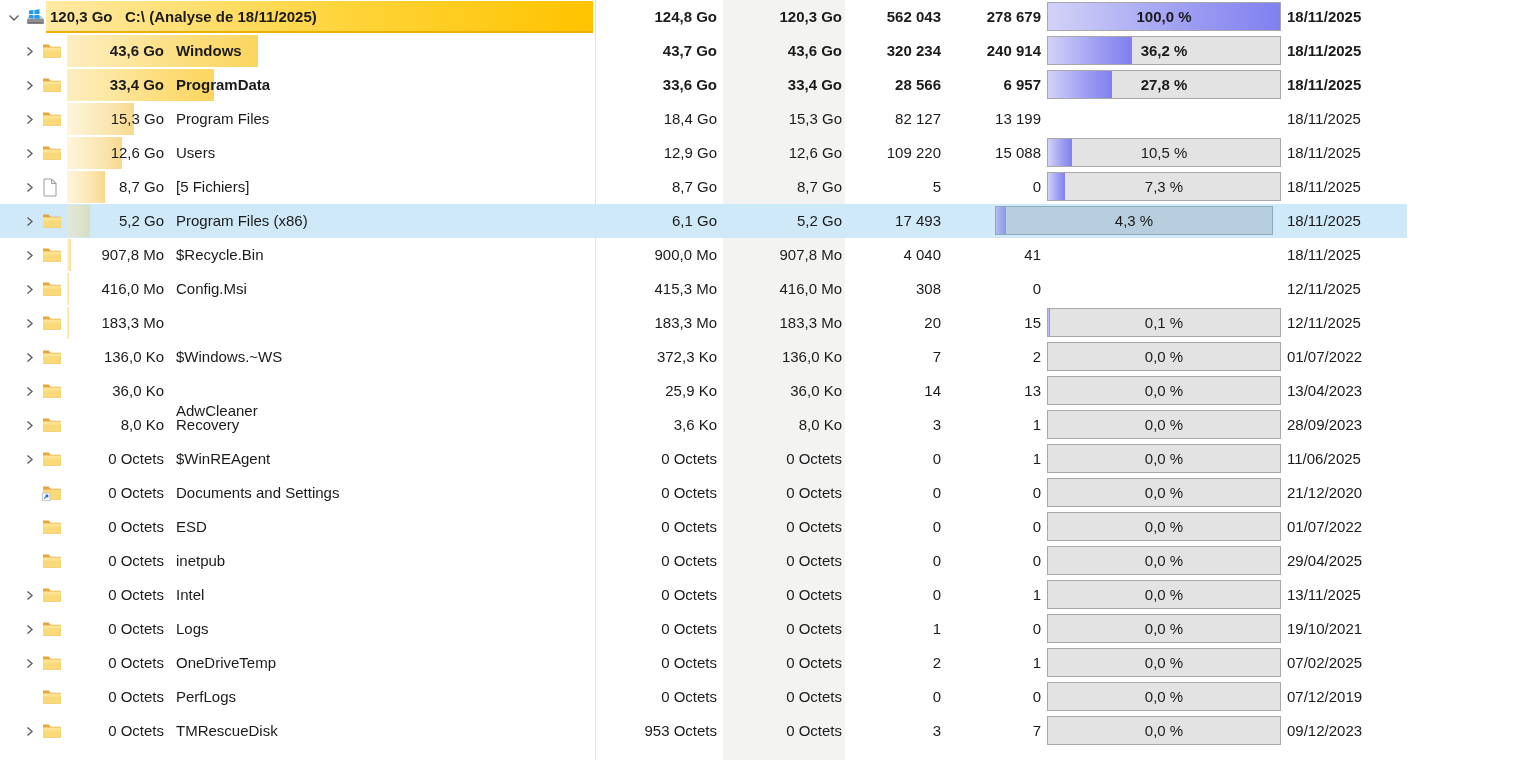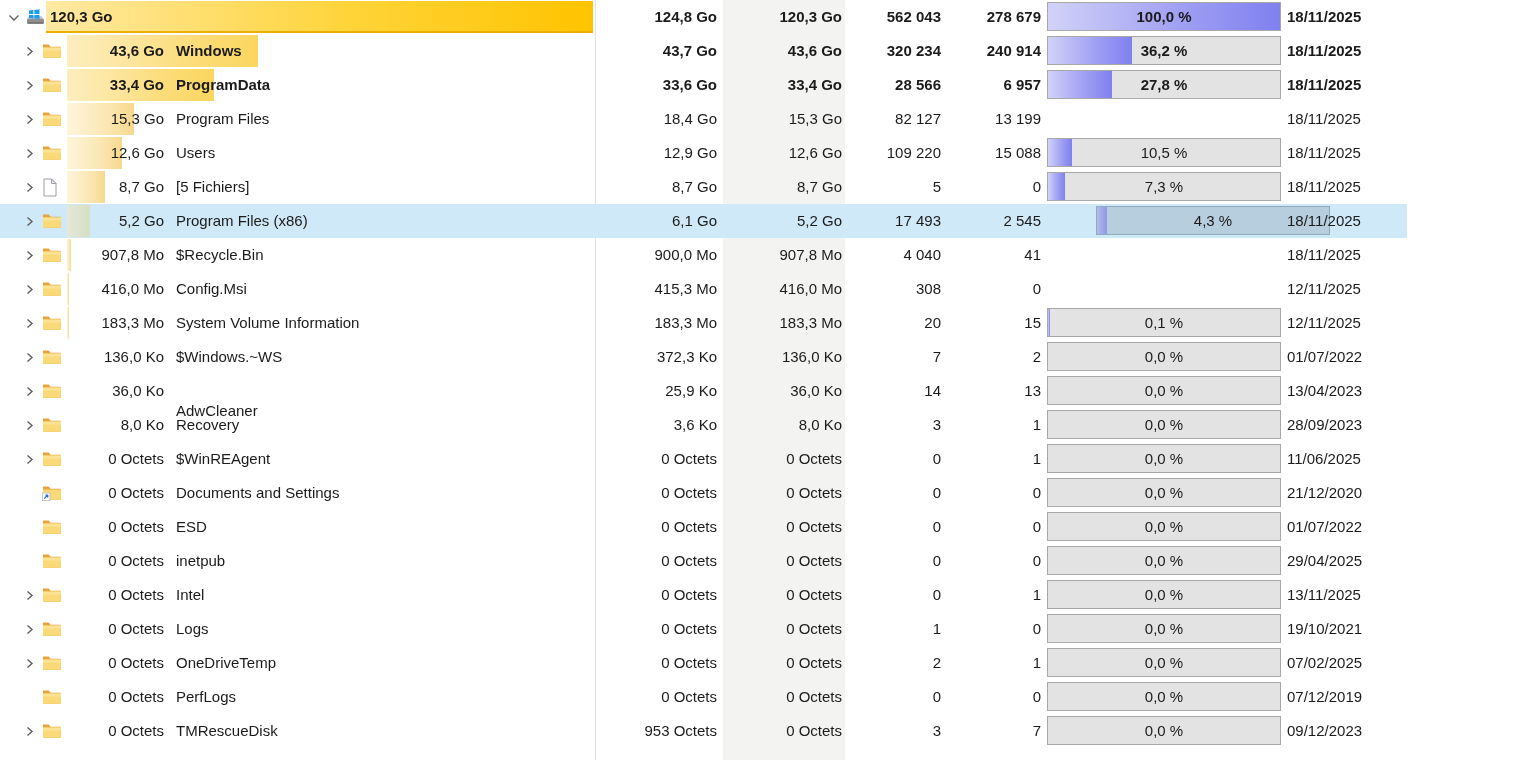--- a/index.html
+++ b/index.html
@@ -80,20 +80,21 @@
             <rect x="3" y="15.2" width="15" height="1.2" fill="#6e6e6e"></rect>
             <g fill="#1f9bf0">
               <polygon points="4,3.6 8.4,3 8.4,7 4,7"></polygon>
               <polygon points="9.4,2.9 14.5,2.2 14.5,7 9.4,7"></polygon>
               <polygon points="4,8 8.4,8 8.4,11.4 4,11"></polygon>
               <polygon points="9.4,8 14.5,8 14.5,11.9 9.4,11.5"></polygon>
             </g>
           </svg>
         </span>
         <span class="sizelabel" style="left: 50px;">120,3 Go</span>
+        <span class="namelabel" style="left: 125px;">C:\  (Analyse de 18/11/2025)</span>
         <div class="cell num" style="left: 587px; width: 130px;">124,8 Go</div>
         <div class="cell num" style="left: 712px; width: 130px;">120,3 Go</div>
         <div class="cell num" style="left: 811px; width: 130px;">562 043</div>
         <div class="cell num" style="left: 911px; width: 130px;">278 679</div>
         <div class="pctwrap" style="left: 1047px; width: 234px;">
           <div class="track">
             <div class="fill" style="width: 232px;"></div>
             <div class="pctlabel">100,0 %</div>
           </div>
         </div>
@@ -246,21 +247,21 @@
             <rect x="1" y="4.6" width="17.8" height="10.2" rx="0.8" fill="#f9d978"></rect>
             <rect x="1" y="4.6" width="17.8" height="3" fill="#fbe393"></rect>
           </svg>
         </span>
         <span class="sizelabel" style="left: 70px; width: 94px; text-align: right;">5,2 Go</span>
         <span class="namelabel" style="left: 176px;">Program Files (x86)</span>
         <div class="cell num" style="left: 587px; width: 130px;">6,1 Go</div>
         <div class="cell num" style="left: 712px; width: 130px;">5,2 Go</div>
         <div class="cell num" style="left: 811px; width: 130px;">17 493</div>
         <div class="cell num" style="left: 911px; width: 130px;">2 545</div>
-        <div class="pctwrap" style="left: 1096px; width: 234px;">
+        <div class="pctwrap" style="left: 995px; width: 278px;">
           <div class="track">
             <div class="fill" style="width: 10px;"></div>
             <div class="pctlabel">4,3 %</div>
           </div>
         </div>
         <div class="cell" style="left: 1287px;">18/11/2025</div>
       </div>
       <div class="row">
         <div class="namebar" style="left: 67px; width: 4px;"></div>
         <span class="chev" style="left: 24px;">
@@ -313,21 +314,20 @@
           </svg>
         </span>
         <span class="ficon" style="left: 42px;">
           <svg width="19" height="16" viewBox="0 0 19 16">
             <path d="M1 1.5 h5.6 l2 2.3 H18 a0.8 0.8 0 0 1 0.8 0.8 V14 a0.8 0.8 0 0 1 -0.8 0.8 H1.8 A0.8 0.8 0 0 1 1 14 Z" fill="#e8a33b"></path>
             <rect x="1" y="4.6" width="17.8" height="10.2" rx="0.8" fill="#f9d978"></rect>
             <rect x="1" y="4.6" width="17.8" height="3" fill="#fbe393"></rect>
           </svg>
         </span>
         <span class="sizelabel" style="left: 70px; width: 94px; text-align: right;">183,3 Mo</span>
-        <span class="namelabel" style="left: 176px;">System Volume Information</span>
         <div class="cell num" style="left: 587px; width: 130px;">183,3 Mo</div>
         <div class="cell num" style="left: 712px; width: 130px;">183,3 Mo</div>
         <div class="cell num" style="left: 811px; width: 130px;">20</div>
         <div class="cell num" style="left: 911px; width: 130px;">15</div>
         <div class="pctwrap" style="left: 1047px; width: 234px;">
           <div class="track">
             <div class="fill" style="width: 2px;"></div>
             <div class="pctlabel">0,1 %</div>
           </div>
         </div>

